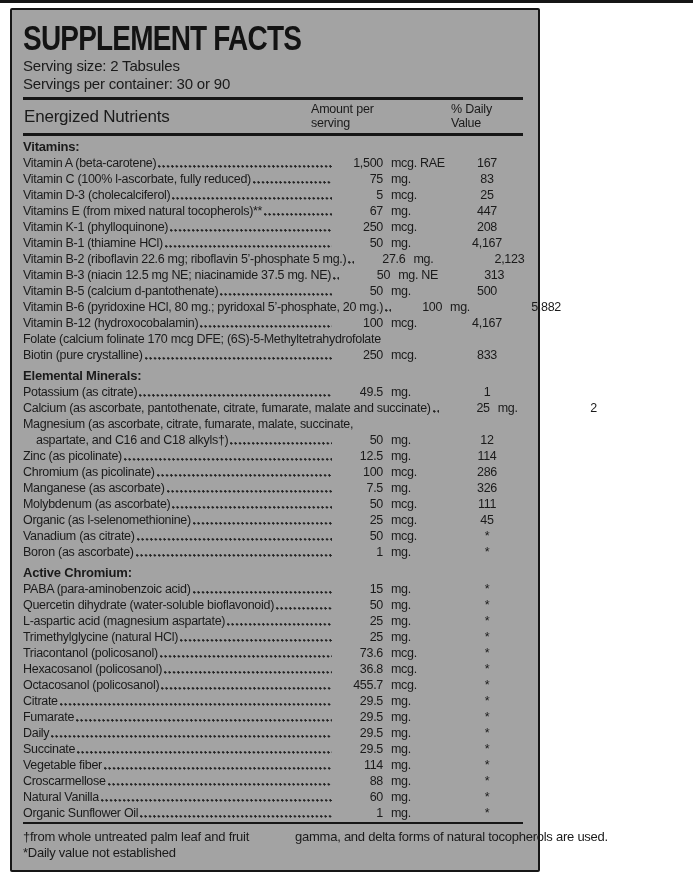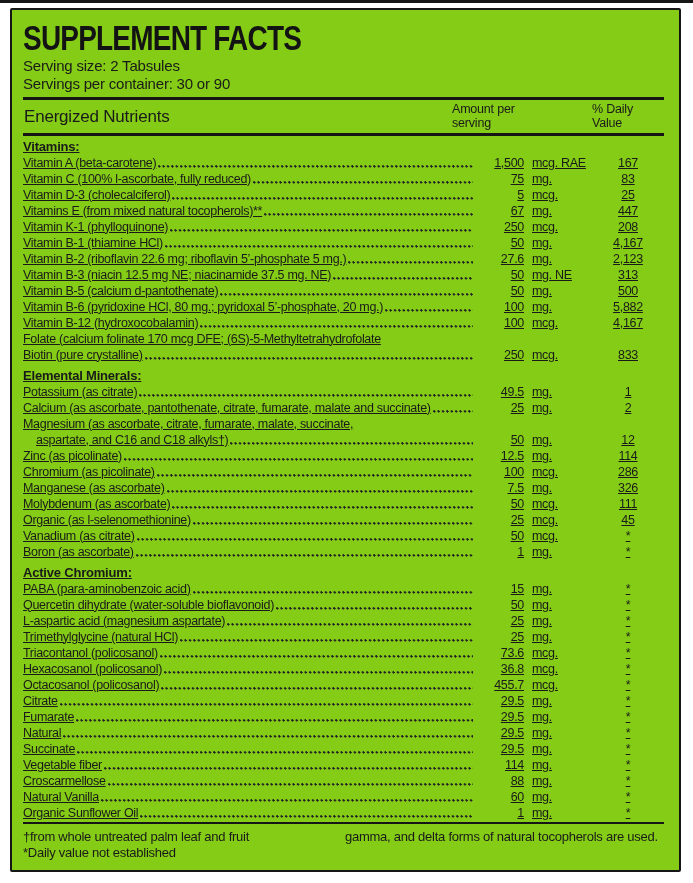--- a/index.html
+++ b/index.html
@@ -2,22 +2,22 @@
 <html><head>
 <meta charset="utf-8">
 <style>
   * { box-sizing: border-box; margin: 0; padding: 0; }
   html,body { width: 693px; height: 883px; background: #ffffff; overflow: hidden; }
   body { font-family: "Liberation Sans", "DejaVu Sans", sans-serif; color: #1a1a1a; position: relative; }
 
   .top-strip { position: absolute; top: 0; left: 0; width: 693px; height: 2.5px; background: #161616; }
 
   .label-box {
-    position: absolute; left: 10px; top: 8px; width: 671px; height: 864px;
-    border: 2.5px solid #161616; border-radius: 2px; background: #84cc16;
+    position: absolute; left: 10px; top: 8px; width: 530px; height: 864px;
+    border: 2.5px solid #161616; border-radius: 2px; background: #a3a3a3;
     padding: 6px 15px 0 11px;
   }
 
   .title {
     font-size: 35px; font-weight: bold; letter-spacing: -1px; color: #131313;
     transform: scaleX(0.80); transform-origin: 0 50%;
     line-height: 38px; margin-top: 3px; white-space: nowrap;
   }
   .serving-line { font-size: 15px; line-height: 17.5px; letter-spacing: -0.2px; }
 
@@ -25,21 +25,21 @@
   .rule-a { height: 2.5px; margin-top: 5px; }
   .rule-b { height: 3px; }
   .rule-c { height: 2.5px; margin-top: 1px; }
 
   .thead { display: flex; align-items: stretch; padding: 2px 0 3px 1px; }
   .thead .nutrients-col { flex: 1 1 auto; font-size: 17px; letter-spacing: -0.2px; align-self: flex-end; padding-bottom: 3px; }
   .thead .num-col { display: flex; flex-direction: column; justify-content: center; text-align: left; font-size: 12.5px; line-height: 14px; letter-spacing: -0.2px; }
   .thead .amount-col { width: 140px; }
   .thead .dv-col { width: 72px; }
 
-  .rows { padding-top: 3px; text-decoration: underline; }
+  .rows { padding-top: 3px; }
   .section-title { font-size: 13px; font-weight: bold; line-height: 16px; letter-spacing: -0.2px; }
   .section-title.gap { margin-top: 5px; }
 
   .row, .row-pre { font-size: 12.5px; line-height: 16px; letter-spacing: -0.3px; }
   .row { display: flex; align-items: baseline; }
   .row-pre { white-space: nowrap; }
   .row .row-name { white-space: nowrap; flex: 0 1 auto; }
   .row.indent .row-name { padding-left: 13px; }
   .leader {
     flex: 1 1 auto; min-width: 6px; height: 3px; align-self: flex-end; margin: 0 3px 3px 2px;
@@ -300,21 +300,21 @@
         <span class="dv">*</span>
       </div>
       <div class="row">
         <span class="row-name">Fumarate</span>
         <span class="leader"></span>
         <span class="amt">29.5</span>
         <span class="unit">mg.</span>
         <span class="dv">*</span>
       </div>
       <div class="row">
-        <span class="row-name">Natural</span>
+        <span class="row-name">Daily</span>
         <span class="leader"></span>
         <span class="amt">29.5</span>
         <span class="unit">mg.</span>
         <span class="dv">*</span>
       </div>
       <div class="row">
         <span class="row-name">Succinate</span>
         <span class="leader"></span>
         <span class="amt">29.5</span>
         <span class="unit">mg.</span>

